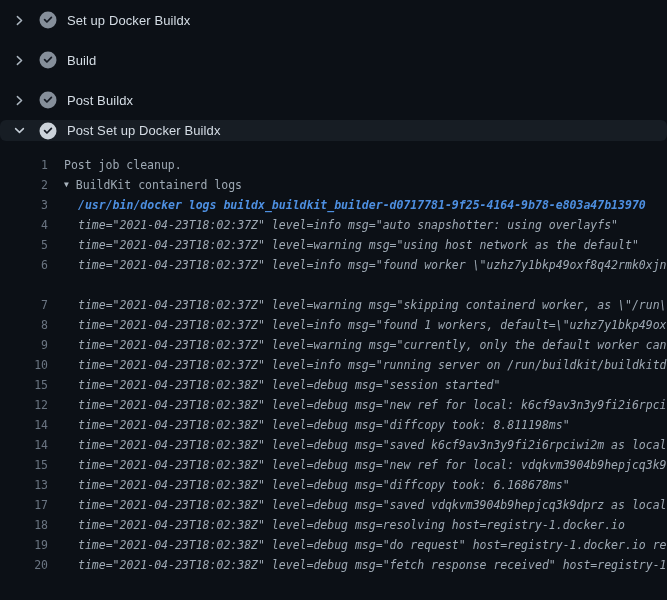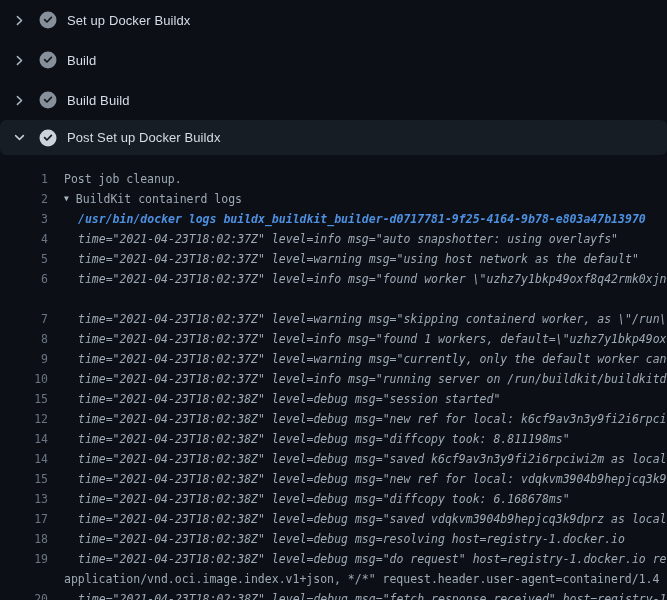--- a/index.html
+++ b/index.html
@@ -11,21 +11,21 @@
   }
   .app{width:667px;height:600px;overflow:hidden;position:relative;}
 
   
   .steps{padding:0;}
   .step{
     height:40px;display:flex;align-items:center;
     padding:0 16px 0 12px;cursor:pointer;box-sizing:border-box;
   }
   .step.expanded{
-    height:35px;background:#171d24;border-radius:6px;
+    height:21px;background:#171d24;border-radius:6px;
   }
   .chev{width:14px;height:14px;flex:none;display:flex;align-items:center;justify-content:center;}
   .chev svg{display:block;}
   .check{margin-left:13px;width:18px;height:18px;flex:none;display:flex;}
   .check svg{display:block;}
   .slabel{
     margin-left:10px;font-size:13px;font-weight:400;color:#d5dde5;
     letter-spacing:.1px;white-space:nowrap;
   }
 
@@ -86,21 +86,21 @@
           <svg width="13" height="13" viewBox="0 0 13 13">
             <path d="M4.4 2.6 L8.6 6.5 L4.4 10.4" stroke="#aab4be" stroke-width="1.5" fill="none" stroke-linecap="round" stroke-linejoin="round"></path>
           </svg>
         </span>
         <span class="check">
           <svg width="18" height="18" viewBox="0 0 18 18">
             <circle cx="9" cy="9" r="8.5" fill="#868f9a"></circle>
             <path d="M12.4 6.3 L7.9 11 L5.6 8.7" stroke="#141922" stroke-width="1.7" fill="none" stroke-linecap="round" stroke-linejoin="round"></path>
           </svg>
         </span>
-        <span class="slabel">Build Build</span>
+        <span class="slabel">Post Buildx</span>
       </div>
       <div class="step expanded">
         <span class="chev">
           <svg width="13" height="13" viewBox="0 0 13 13">
             <path d="M2.6 4.6 L6.5 8.4 L10.4 4.6" stroke="#c3ccd5" stroke-width="1.5" fill="none" stroke-linecap="round" stroke-linejoin="round"></path>
           </svg>
         </span>
         <span class="check">
           <svg width="18" height="18" viewBox="0 0 18 18">
             <circle cx="9" cy="9" r="8.5" fill="#ccd3da"></circle>
@@ -184,21 +184,17 @@
       </div>
       <div class="log-row">
         <span class="ln">18</span>
         <span class="lt indent">time="2021-04-23T18:02:38Z" level=debug msg=resolving host=registry-1.docker.io</span>
       </div>
       <div class="log-row">
         <span class="ln">19</span>
         <span class="lt indent">time="2021-04-23T18:02:38Z" level=debug msg="do request" host=registry-1.docker.io re</span>
       </div>
       <div class="log-row">
-        <span class="ln"></span>
-        <span class="lt">application/vnd.oci.image.index.v1+json, */*" request.header.user-agent=containerd/1.4</span>
-      </div>
-      <div class="log-row">
         <span class="ln">20</span>
         <span class="lt indent">time="2021-04-23T18:02:38Z" level=debug msg="fetch response received" host=registry-1</span>
       </div>
     </div>
 </div>
 
 </body></html>

